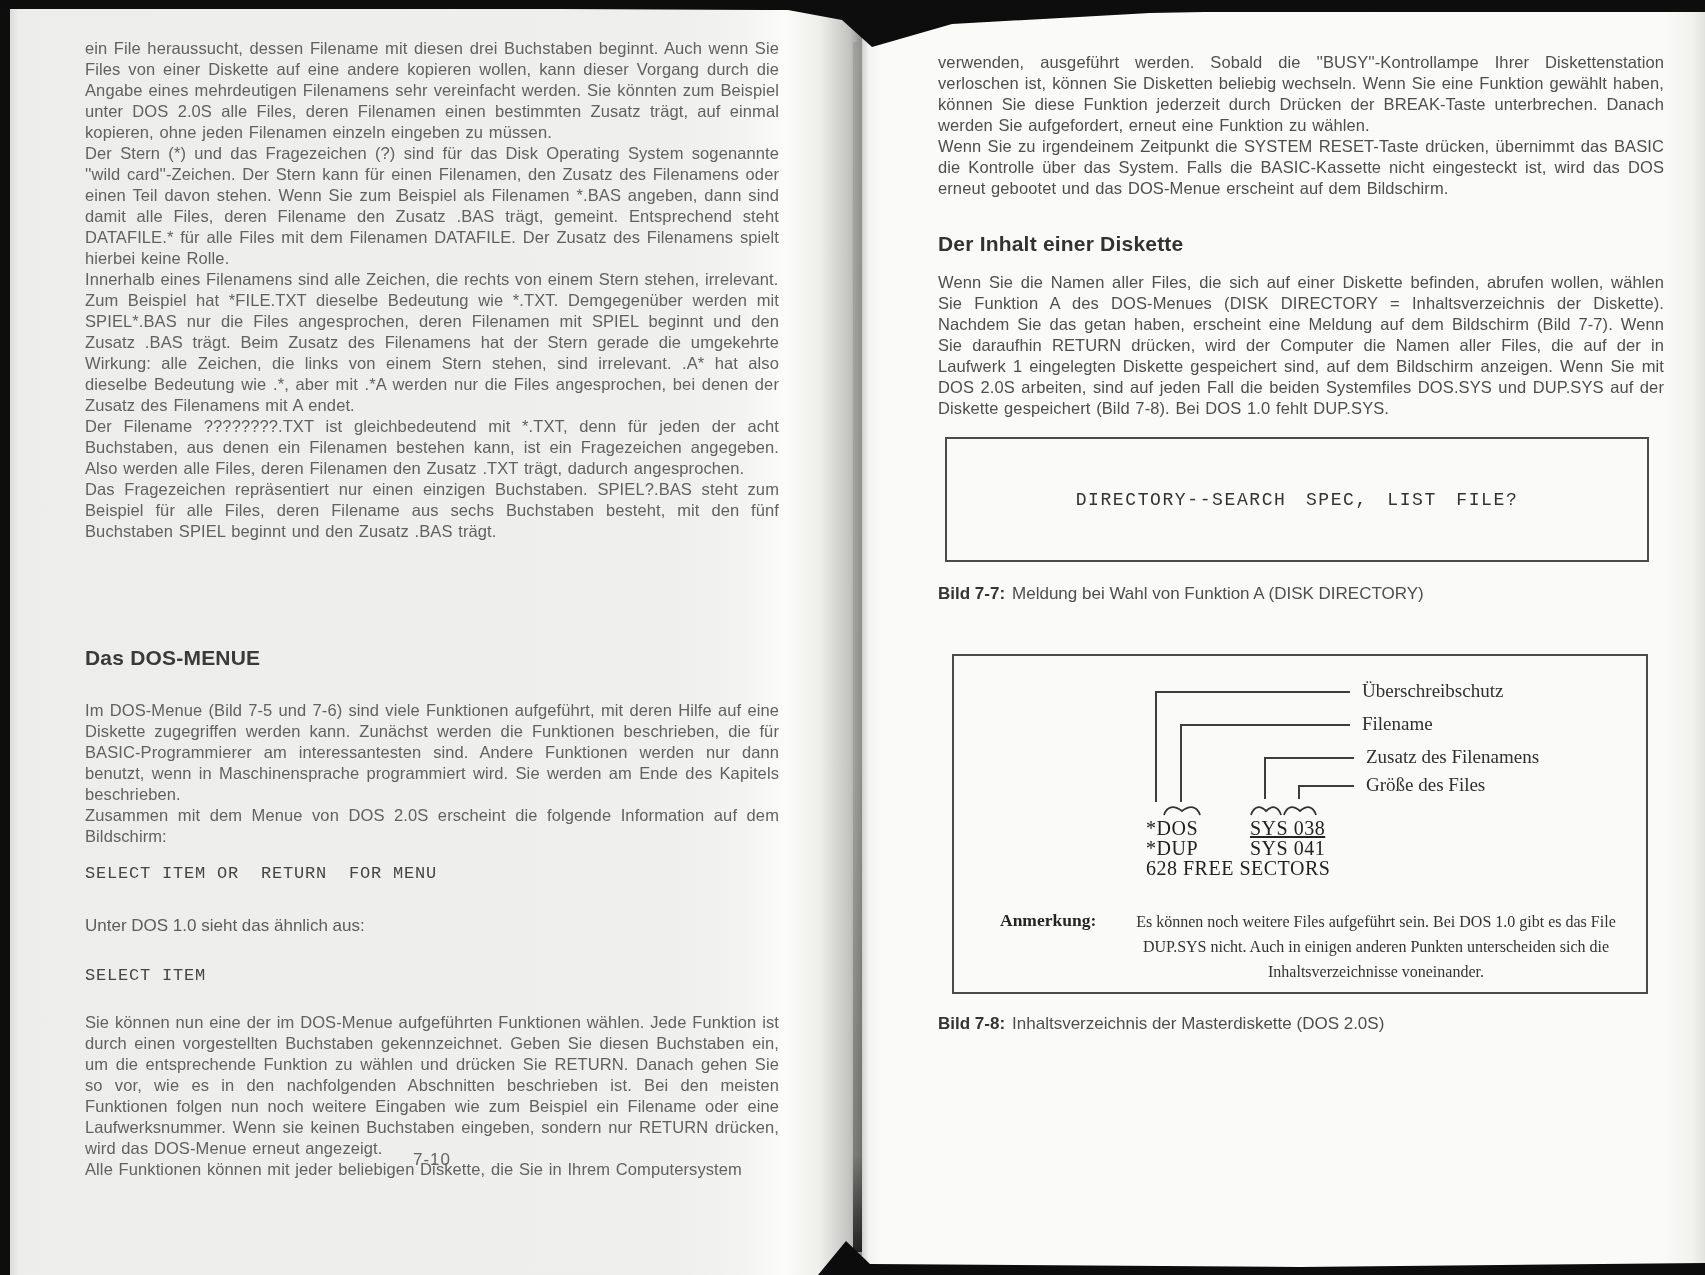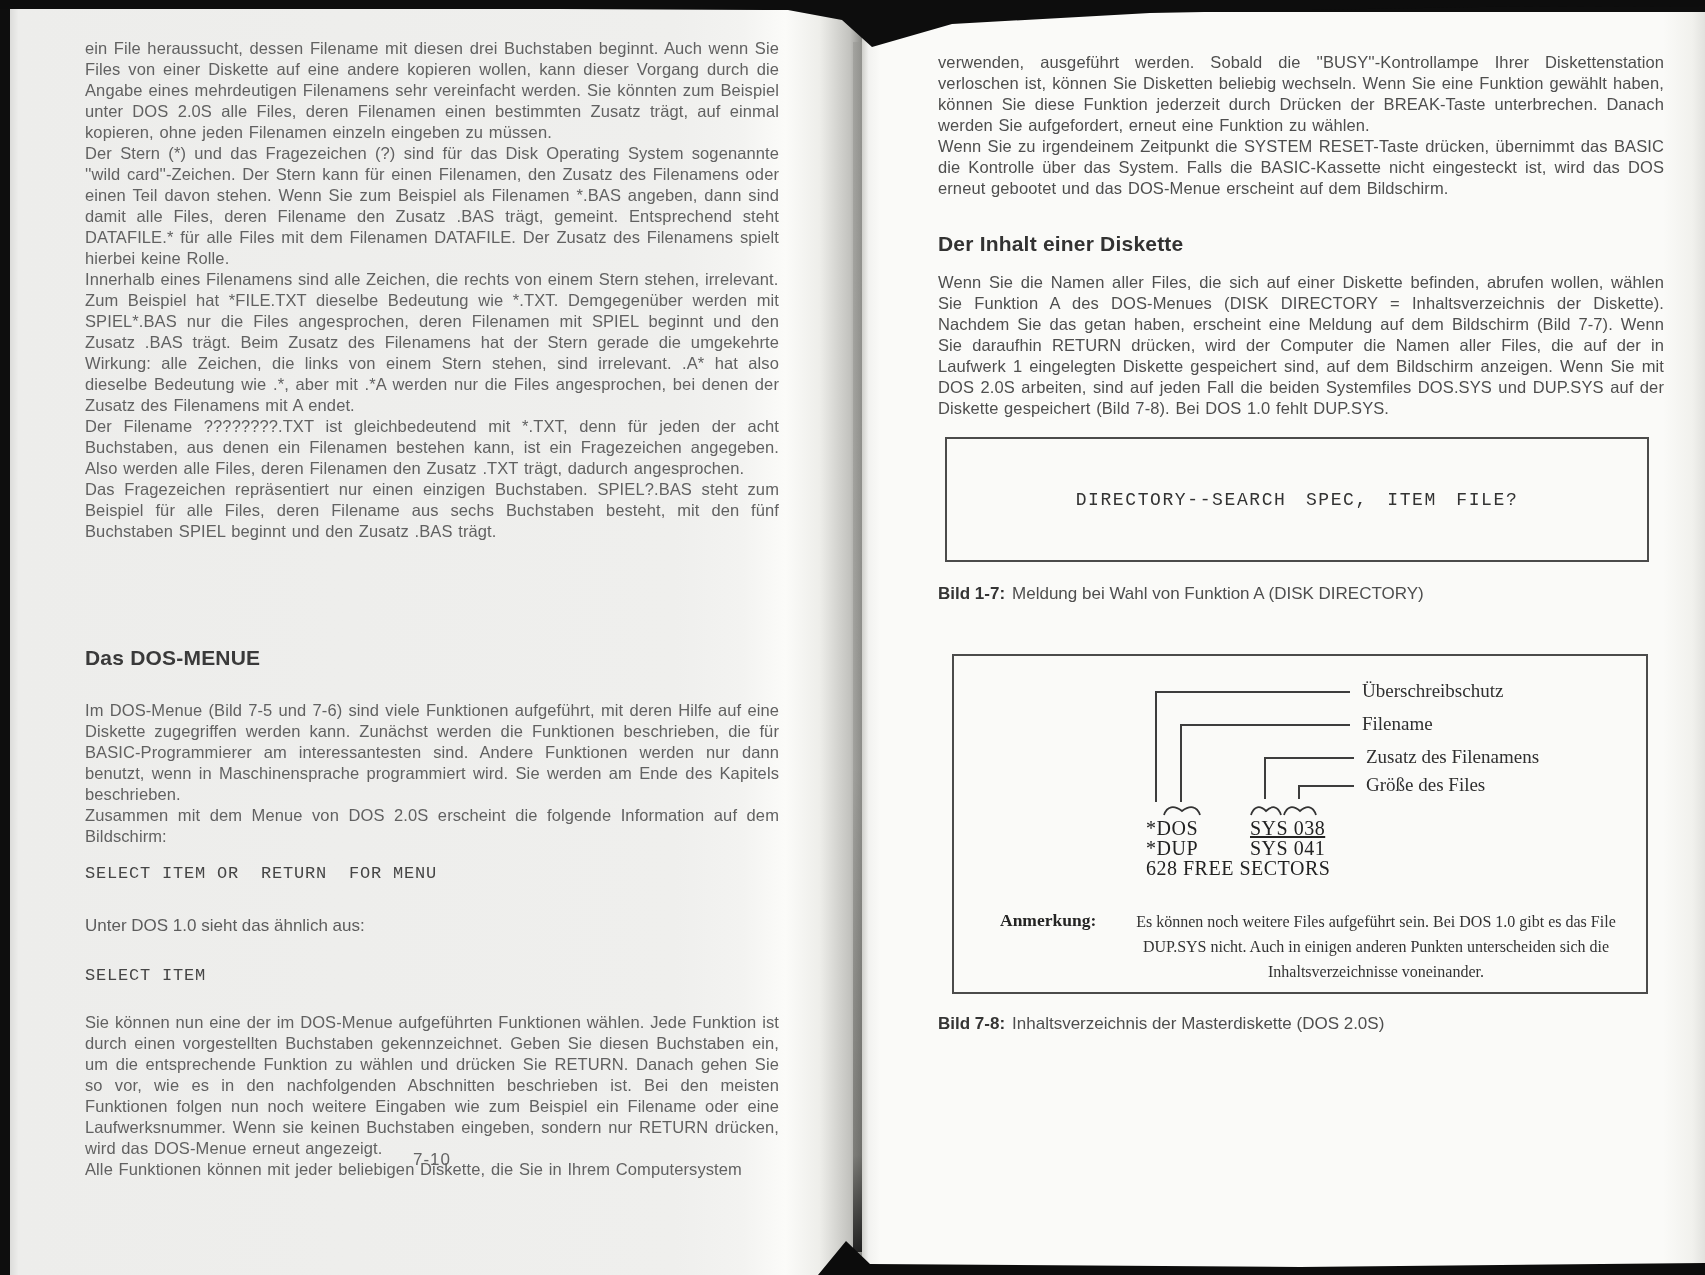--- a/index.html
+++ b/index.html
@@ -90,24 +90,24 @@
       <p>Wenn Sie zu irgendeinem Zeitpunkt die SYSTEM RESET-Taste drücken, übernimmt das BASIC die Kontrolle über das System. Falls die BASIC-Kassette nicht eingesteckt ist, wird das DOS erneut gebootet und das DOS-Menue erscheint auf dem Bildschirm.</p>
     </div>
 
     <div class="h-section" style="left:76px;top:220px;color:#323232;">Der Inhalt einer Diskette</div>
 
     <div class="body-text" style="left:76px;top:260px;width:726px;">
       <p>Wenn Sie die Namen aller Files, die sich auf einer Diskette befinden, abrufen wollen, wählen Sie Funktion A des DOS-Menues (DISK DIRECTORY = Inhaltsverzeichnis der Diskette). Nachdem Sie das getan haben, erscheint eine Meldung auf dem Bildschirm (Bild 7-7). Wenn Sie daraufhin RETURN drücken, wird der Computer die Namen aller Files, die auf der in Laufwerk 1 eingelegten Diskette gespeichert sind, auf dem Bildschirm anzeigen. Wenn Sie mit DOS 2.0S arbeiten, sind auf jeden Fall die beiden Systemfiles DOS.SYS und DUP.SYS auf der Diskette gespeichert (Bild 7-8). Bei DOS 1.0 fehlt DUP.SYS.</p>
     </div>
 
     <div class="fig-box box-77" style="left:83px;top:425px;width:700px;height:121px;">
-      <span class="screen-text">DIRECTORY--SEARCH SPEC, ITEM FILE?</span>
+      <span class="screen-text">DIRECTORY--SEARCH SPEC, LIST FILE?</span>
     </div>
     <div class="caption" style="left:76px;top:572px;">
-      <b>Bild 1-7:</b><span>Meldung bei Wahl von Funktion A (DISK DIRECTORY)</span>
+      <b>Bild 7-7:</b><span>Meldung bei Wahl von Funktion A (DISK DIRECTORY)</span>
     </div>
 
     <div class="fig-box" style="left:90px;top:642px;width:692px;height:336px;">
 
       <svg class="dg-svg" width="692" height="336" viewBox="0 0 692 336">
         <path d="M396,36 H202 V146" fill="none" stroke="#3d3d3d" stroke-width="2"></path>
         <path d="M396,69 H227 V146" fill="none" stroke="#3d3d3d" stroke-width="2"></path>
         <path d="M400,102 H311 V143" fill="none" stroke="#3d3d3d" stroke-width="2"></path>
         <path d="M400,130 H345 V143" fill="none" stroke="#3d3d3d" stroke-width="2"></path>
         <path d="M210,159 C213,150 220,149 228,155 C236,149 243,150 246,159" fill="none" stroke="#333" stroke-width="1.8"></path>

